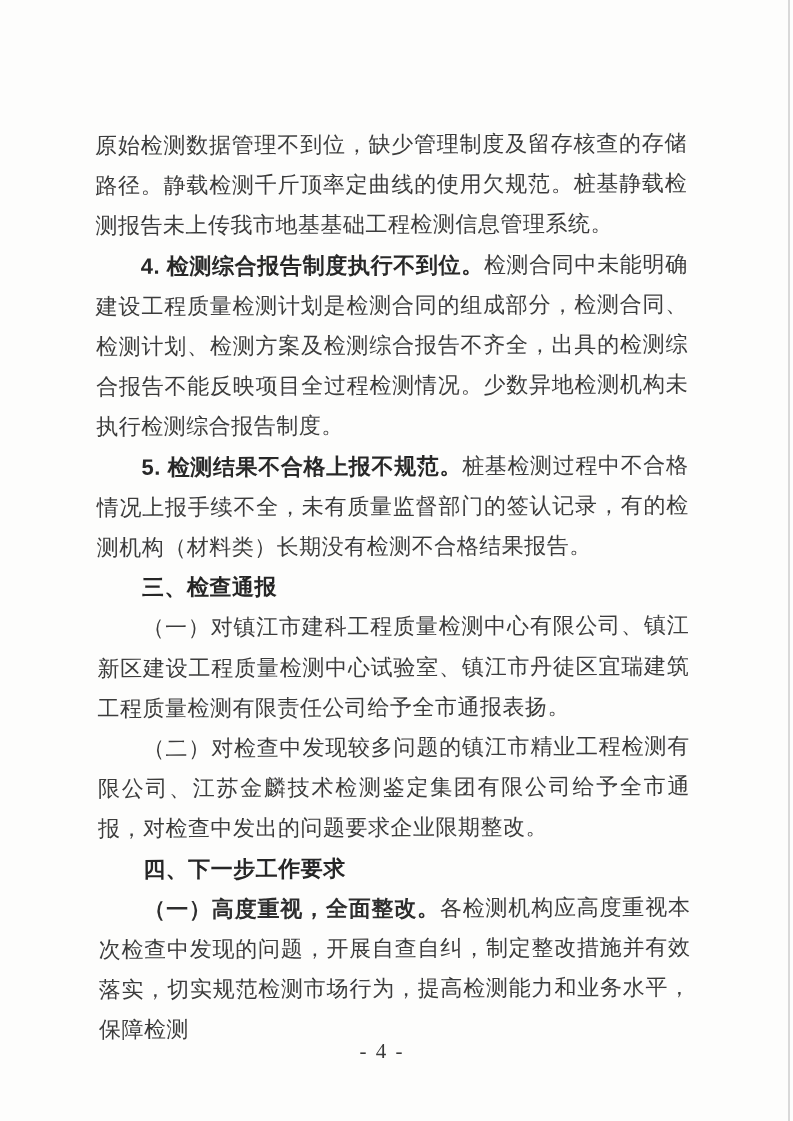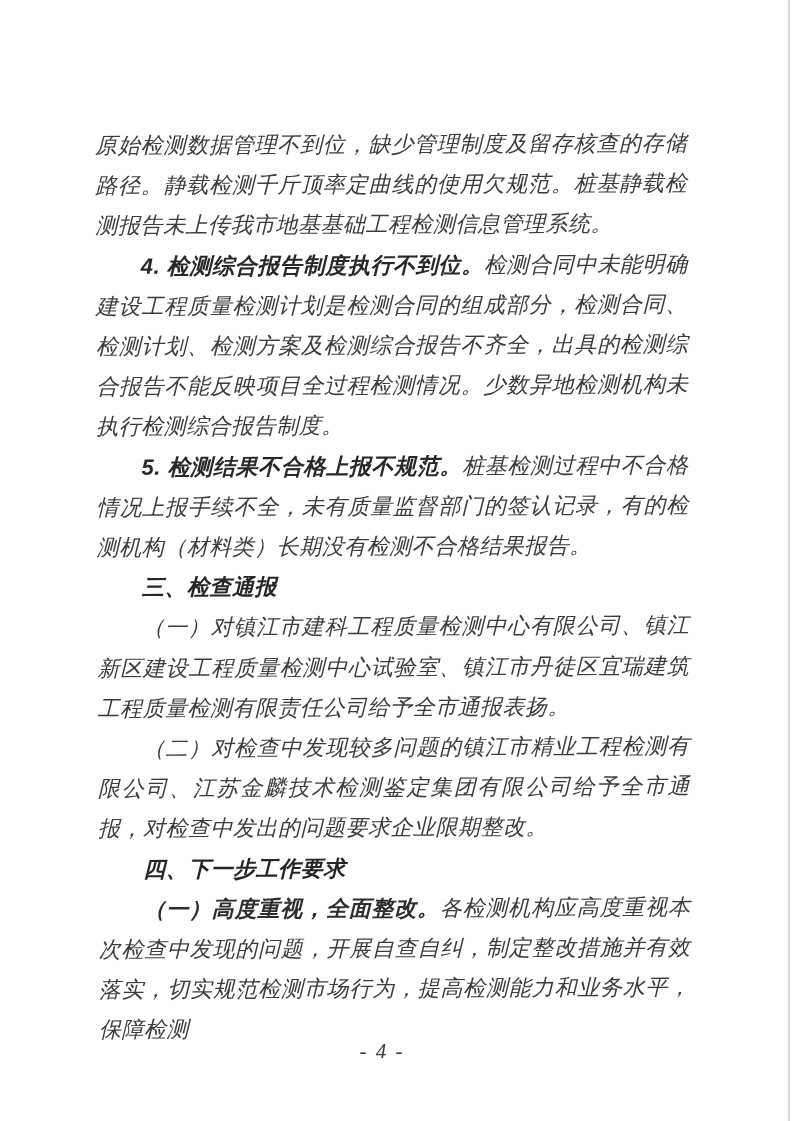--- a/index.html
+++ b/index.html
@@ -6,21 +6,20 @@
   body {
     width: 793px; height: 1121px;
     background: #fbfbfa;
     overflow: hidden;
     position: relative;
     font-family: "Liberation Serif", "DejaVu Serif", serif;
   }
   .page {
     position: absolute; inset: 0;
     background: #fdfdfc;
-    font-style: italic;
   }
   .content {
     position: absolute;
     left: 95px; top: 126px; width: 592px;
     font-size: 22px;
     line-height: 40.2px;
     letter-spacing: 0.5px;
     color: #3c3c3c;
     text-align: justify;
     transform: rotate(-0.25deg);

